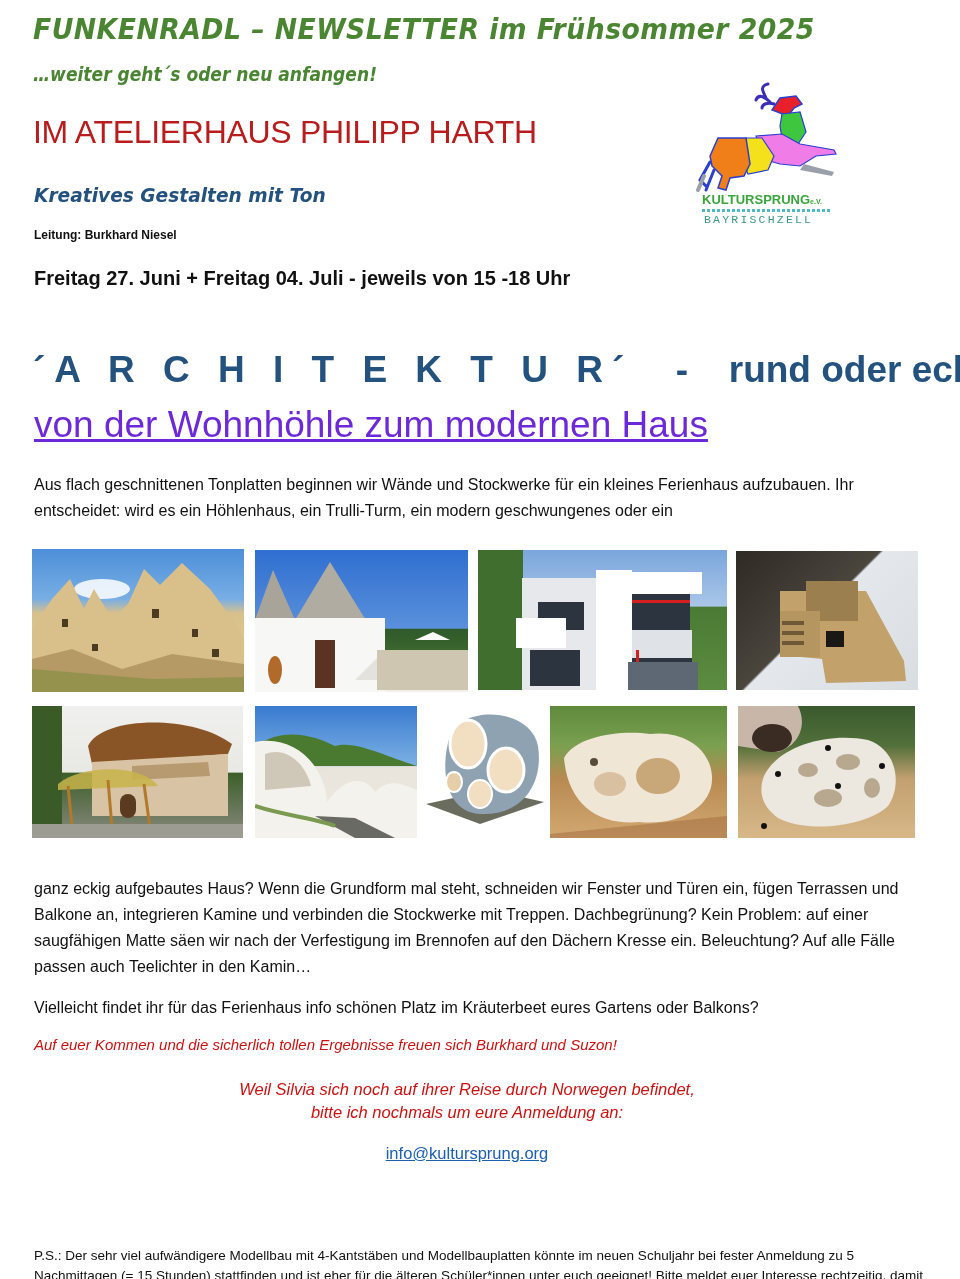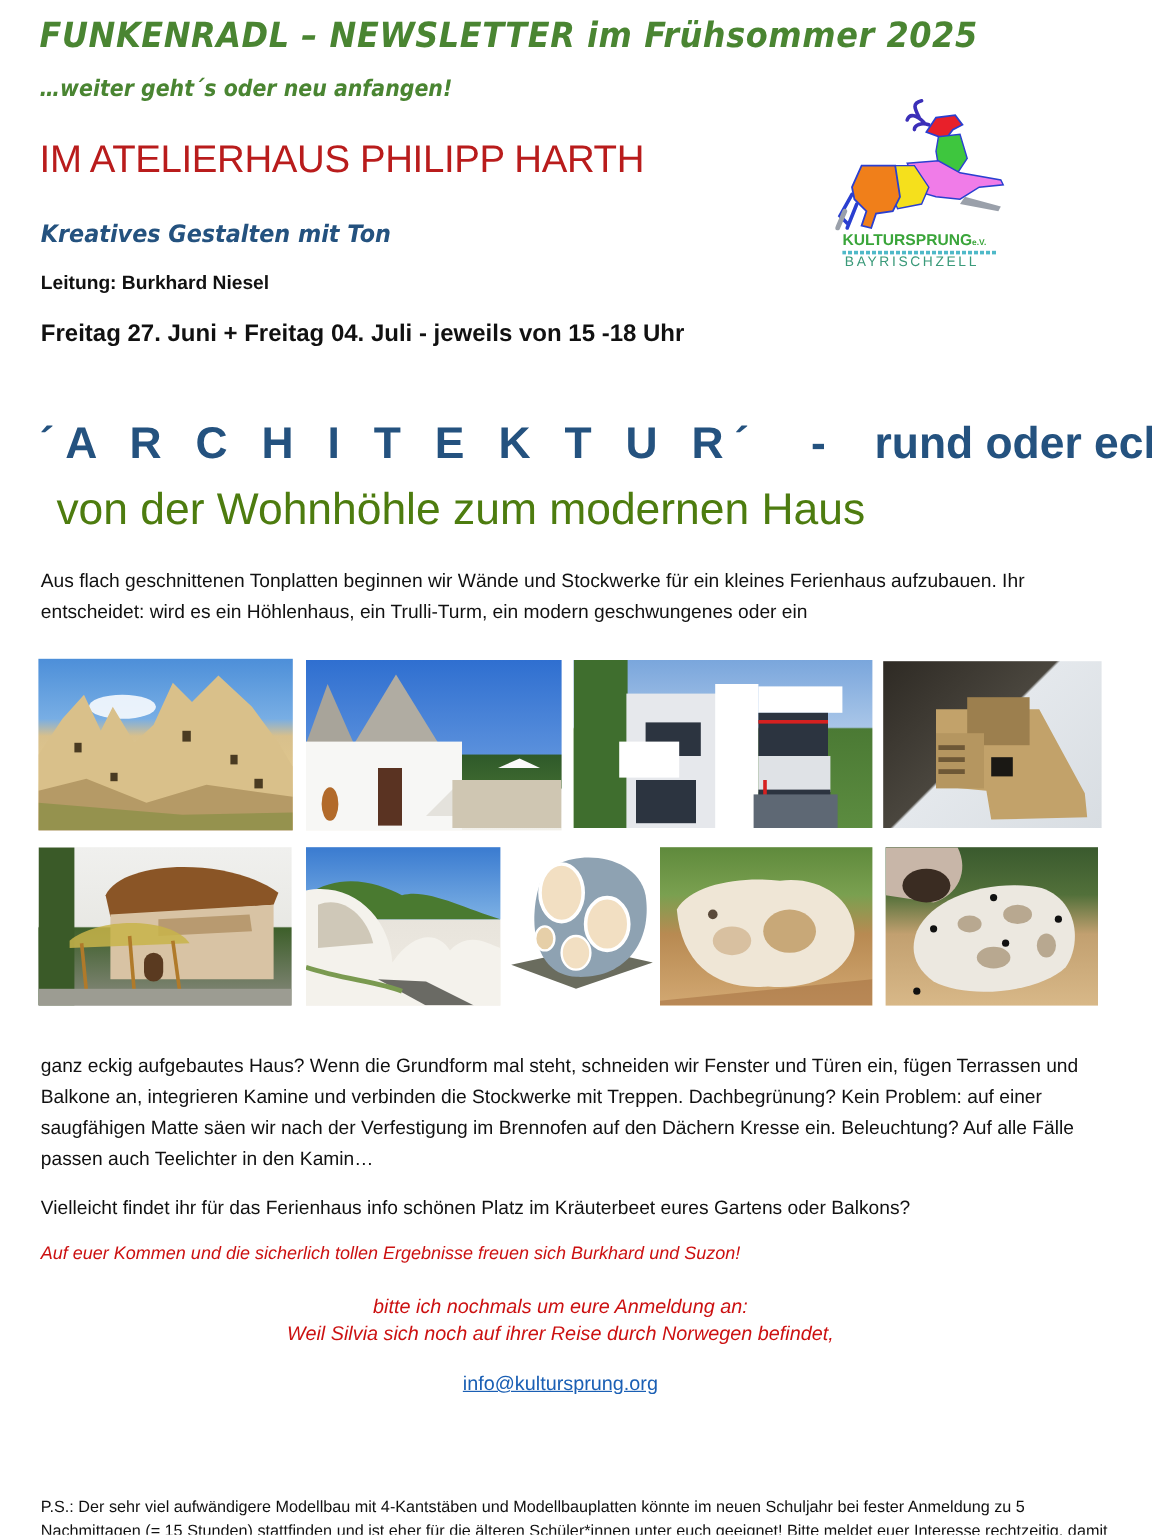--- a/index.html
+++ b/index.html
@@ -2,40 +2,40 @@
 <html><head>
 <meta charset="utf-8">
 <style>
   html, body { margin:0; padding:0; background:#ffffff; }
   body { width:960px; height:1279px; position:relative; overflow:hidden; font-family:"Liberation Sans", sans-serif; color:#111; }
   .abs { position:absolute; }
   .title-main { left:33px; top:12px; font-family:"DejaVu Sans", sans-serif; font-style:italic; font-weight:bold; font-size:29px; color:#4a8532; letter-spacing:0.5px; white-space:nowrap; transform:scaleX(0.92); transform-origin:left; }
   .subtitle { left:33px; top:63px; font-family:"DejaVu Sans", sans-serif; font-style:italic; font-weight:bold; font-size:19px; color:#4a8532; white-space:nowrap; transform:scaleX(0.9); transform-origin:left; }
   .venue { left:33px; top:114px; font-size:32px; color:#b91c1c; white-space:nowrap; letter-spacing:-0.3px; }
   .course { left:34px; top:183px; font-family:"DejaVu Sans", sans-serif; font-style:italic; font-weight:bold; font-size:20px; color:#24527f; white-space:nowrap; transform:scaleX(0.93); transform-origin:left; }
-  .leader { left:34px; top:228px; font-size:16px; font-weight:bold; white-space:nowrap; }
+  .leader { left:34px; top:228px; font-size:12px; font-weight:bold; white-space:nowrap; }
   .dates { left:34px; top:267px; font-size:20px; font-weight:bold; white-space:nowrap; }
   .arch-title { left:33px; top:349px; font-size:37px; font-weight:bold; color:#24527f; white-space:nowrap; }
   .arch-title .spaced { letter-spacing:9px; }
-  .arch-sub { left:47px; top:404px; font-size:37px; color:#4d7c0f; white-space:nowrap; }
+  .arch-sub { left:34px; top:404px; font-size:37px; color:#6d28d9; white-space:nowrap;text-decoration:underline; }
   .para { left:34px; font-size:16px; line-height:26px; width:880px; }
   .p1 { top:472px; }
   .p2 { top:876px; }
   .p3 { top:995px; }
   .red-italic { left:34px; top:1036px; font-size:15px; font-style:italic; color:#cc1111; white-space:nowrap; }
   .notice { left:0; width:934px; top:1078px; text-align:center; font-size:16.5px; font-style:italic; color:#cc1111; line-height:23px; }
   .email { left:0; width:934px; top:1132px; text-align:center; font-size:16.5px; color:#1a5fb4; text-decoration:underline; cursor:pointer;margin-top:12px; }
   .ps { left:34px; top:1210px; font-size:13.5px; line-height:20px; width:890px;margin-top:36px; }
   .photo { position:absolute; overflow:hidden; }
   
   .logo { left:696px; top:80px; width:150px; height:150px; }
   .logo-text1 { position:absolute; left:6px; top:112px; font-size:13px; font-weight:bold; color:#3aa53a; letter-spacing:0px; white-space:nowrap; }
   .logo-text1 small { font-size:7px; }
   .logo-dots { position:absolute; left:6px; top:129px; width:128px; height:3px; background:repeating-linear-gradient(90deg,#4fb9c8 0 3px,transparent 3px 5px); }
-  .logo-text2 { position:absolute; left:8px; top:133px; font-size:11.5px; color:#3a9a7a; letter-spacing:2.2px; white-space:nowrap; }
+  .logo-text2 { position:absolute; left:8px; top:133px; font-size:11.5px; color:#3a9a7a; letter-spacing:2.2px; white-space:nowrap;font-family:Liberation Mono, monospace; }
 </style>
 </head>
 <body>
 
 <div class="abs title-main">FUNKENRADL – NEWSLETTER im Frühsommer 2025</div>
 <div class="abs subtitle">…weiter geht´s oder neu anfangen!</div>
 <div class="abs venue">IM ATELIERHAUS PHILIPP HARTH</div>
 <div class="abs course">Kreatives Gestalten mit Ton</div>
 <div class="abs leader">Leitung: Burkhard Niesel</div>
 <div class="abs dates">Freitag 27. Juni  +  Freitag 04. Juli  -  jeweils von 15 -18 Uhr</div>
@@ -197,18 +197,18 @@
         <circle cx="100" cy="80" r="3"></circle>
       </g>
   </svg>
 </div>
 
 <div class="abs para p2">ganz eckig aufgebautes Haus? Wenn die Grundform mal steht, schneiden wir Fenster und Türen ein, fügen Terrassen und Balkone an, integrieren Kamine und verbinden die Stockwerke mit Treppen. Dachbegrünung? Kein Problem: auf einer saugfähigen Matte säen wir nach der Verfestigung im Brennofen auf den Dächern Kresse ein. Beleuchtung? Auf alle Fälle passen auch Teelichter in den Kamin…</div>
 <div class="abs para p3">Vielleicht findet ihr für das Ferienhaus info schönen Platz im Kräuterbeet eures Gartens oder Balkons?</div>
 <div class="abs red-italic">Auf euer Kommen und die sicherlich tollen Ergebnisse freuen sich Burkhard und Suzon!</div>
 
 <div class="abs notice">
+  <div>Weil Silvia sich noch auf ihrer Reise durch Norwegen befindet,</div>
   <div>bitte ich nochmals um eure Anmeldung an:</div>
-  <div>Weil Silvia sich noch auf ihrer Reise durch Norwegen befindet,</div>
 </div>
 <div class="abs email">info@kultursprung.org</div>
 
 <div class="abs ps">P.S.: Der sehr viel aufwändigere Modellbau mit 4-Kantstäben und Modellbauplatten könnte im neuen Schuljahr bei fester Anmeldung zu 5 Nachmittagen (= 15 Stunden) stattfinden und ist eher für die älteren Schüler*innen unter euch geeignet! Bitte meldet euer Interesse rechtzeitig, damit eine Gruppe mit mind. 5 Teilnehmer*innen zustande kommt!</div>
 
 </body></html>

